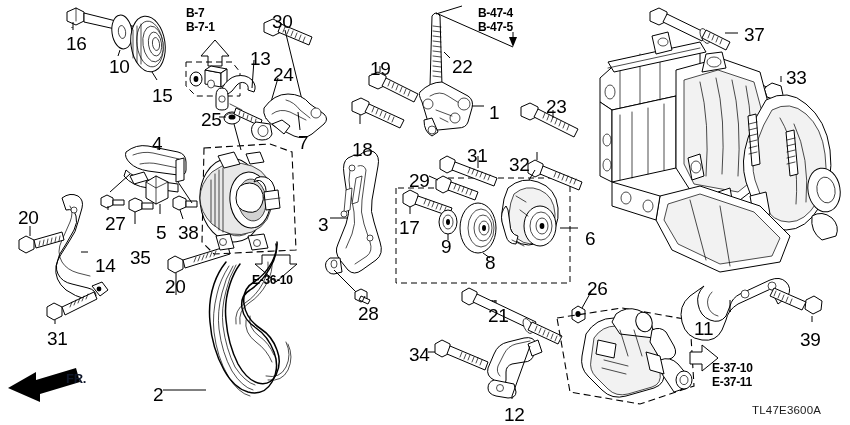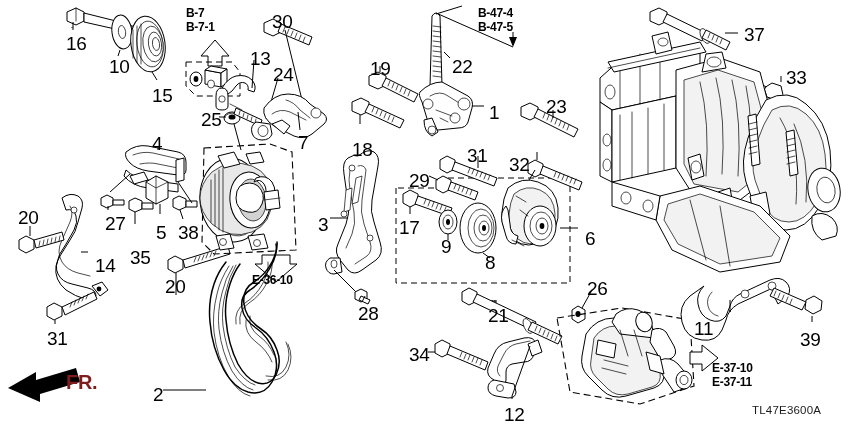--- a/index.html
+++ b/index.html
@@ -31,23 +31,23 @@
     font-size:12px;
     font-weight:bold;
     color:#000;
     line-height:1.18;
     white-space:nowrap;
     letter-spacing:-0.3px;
   }
   .fr-label{
     position:absolute;
     font-family:"Liberation Sans", sans-serif;
-    font-size:20px;
+    font-size:13px;
     font-weight:bold;
-    color:#7f1d1d;
+    color:#0f172a;
     white-space:nowrap;
     letter-spacing:-0.3px;
   }
   .docid{
     position:absolute;
     font-family:"Liberation Sans", sans-serif;
     font-size:11.5px;
     color:#1a1a1a;
     letter-spacing:0.2px;
     white-space:nowrap;

